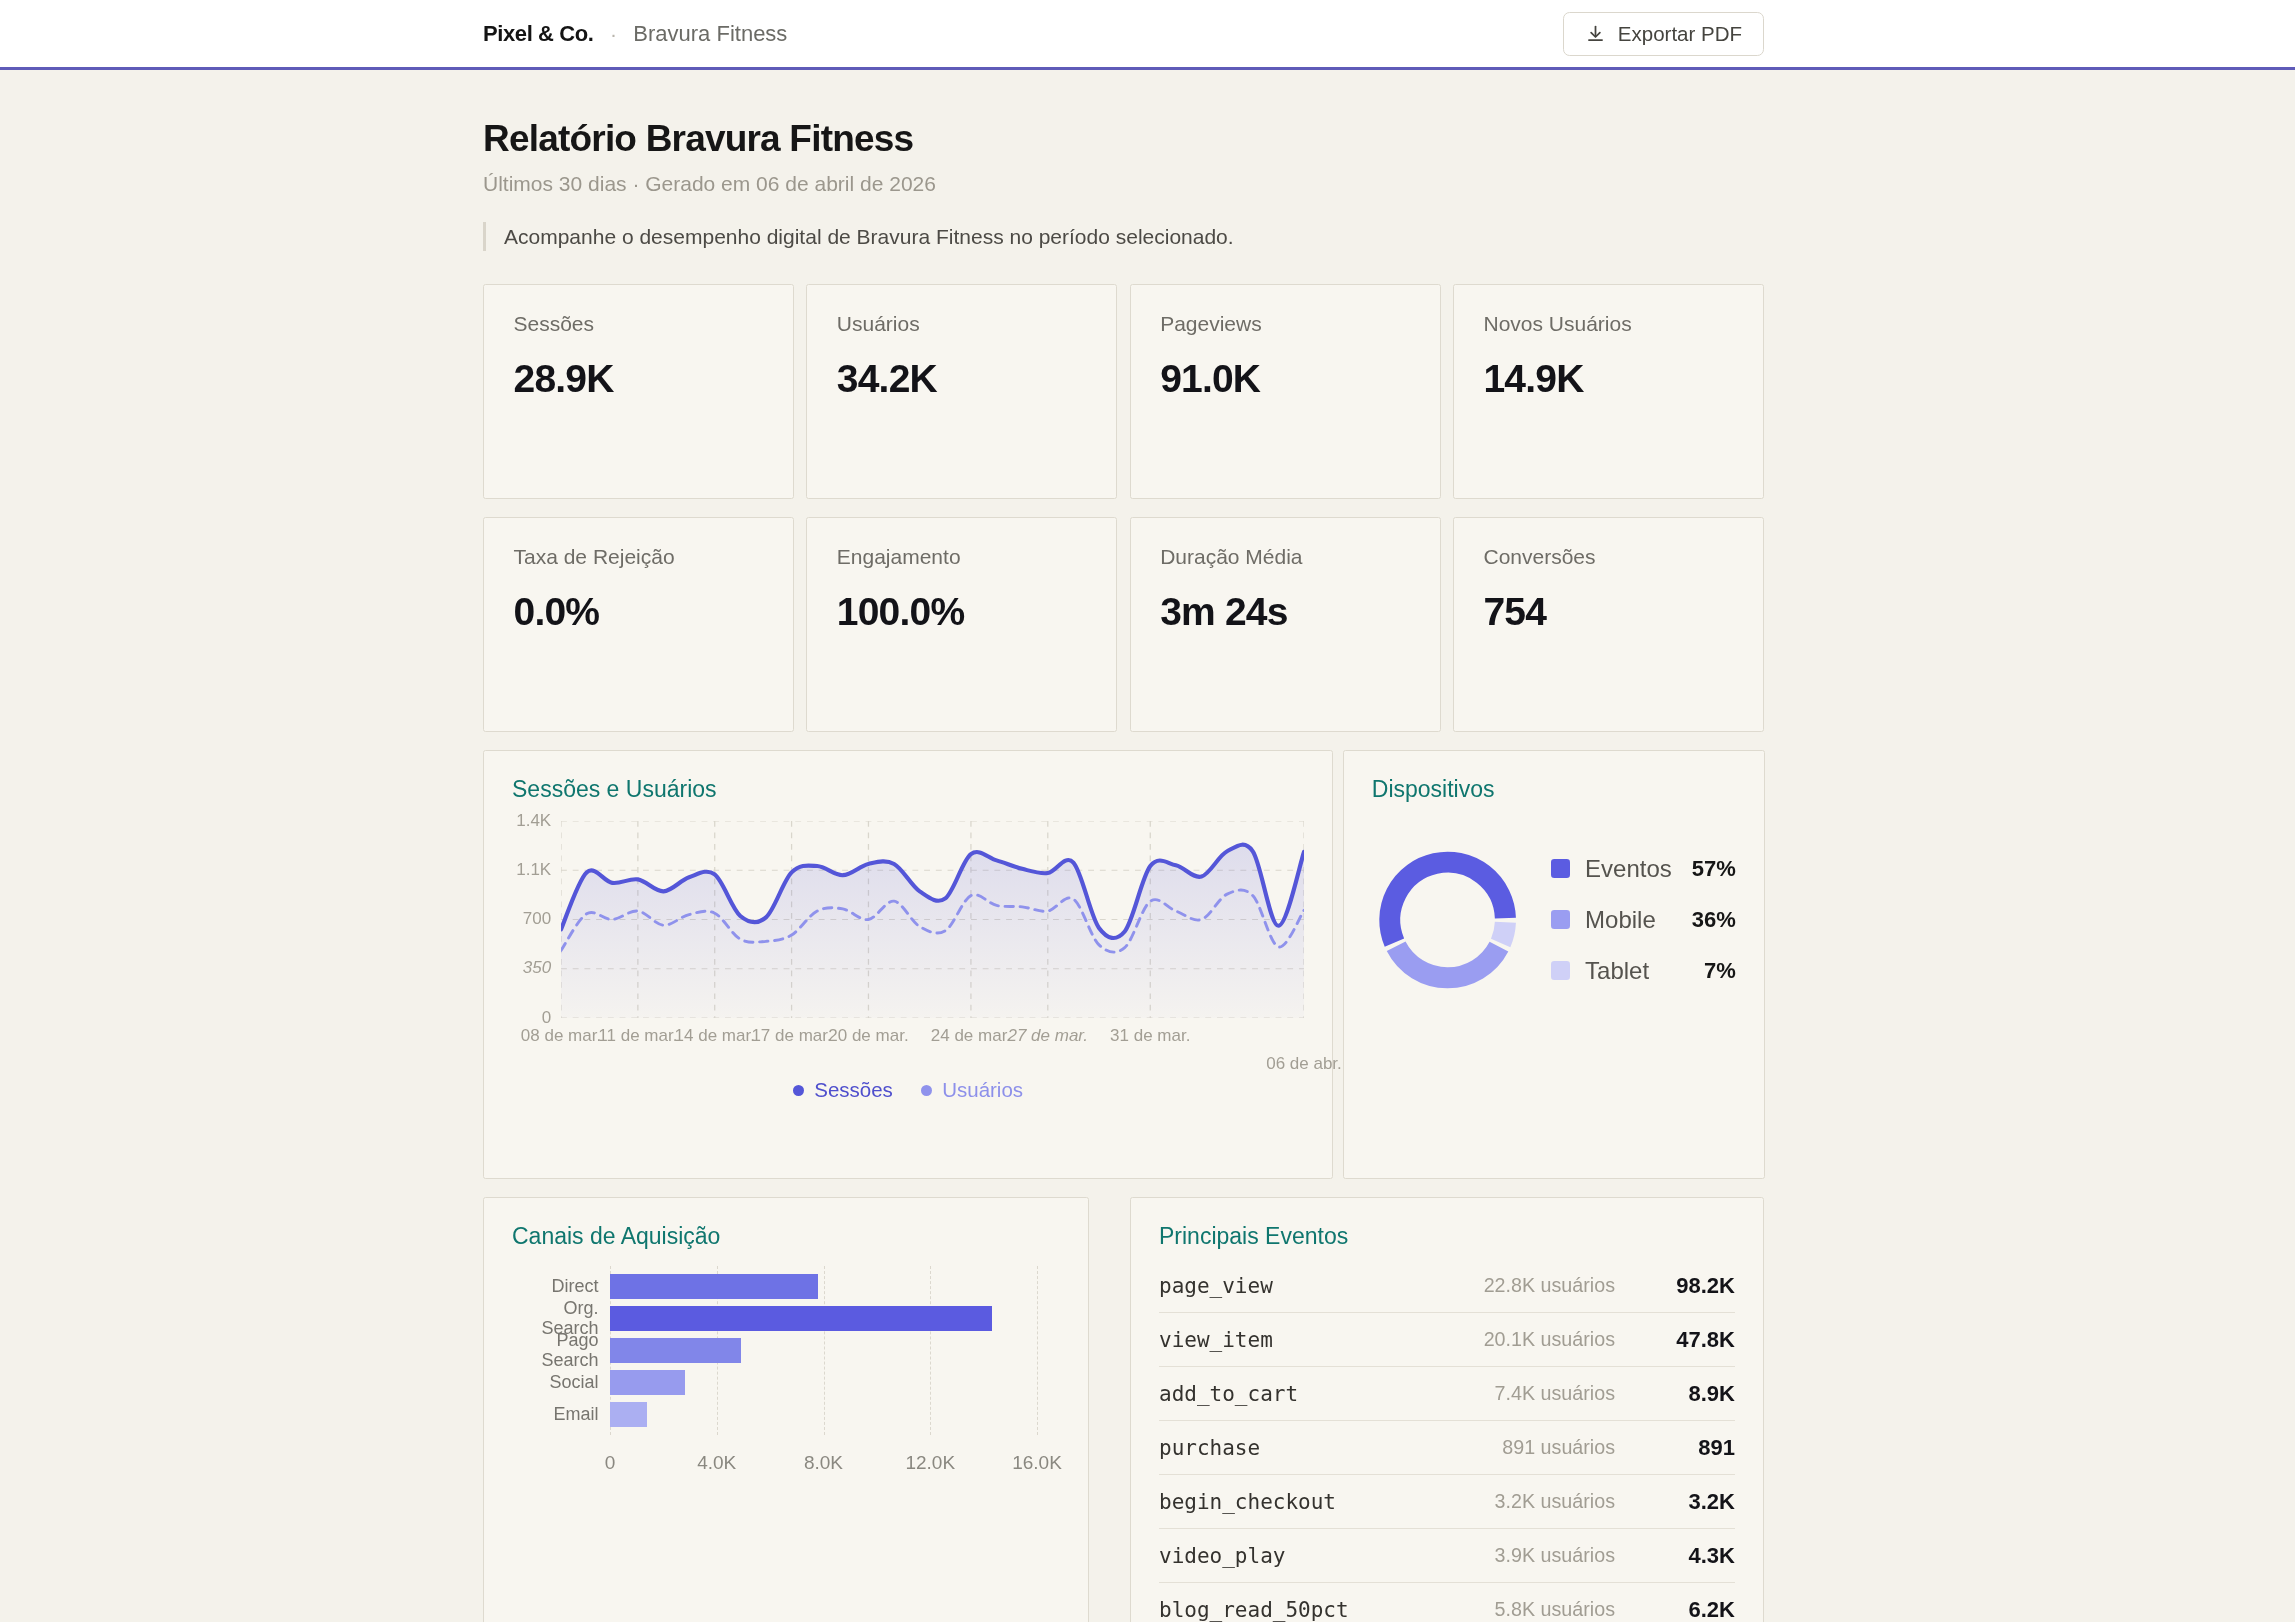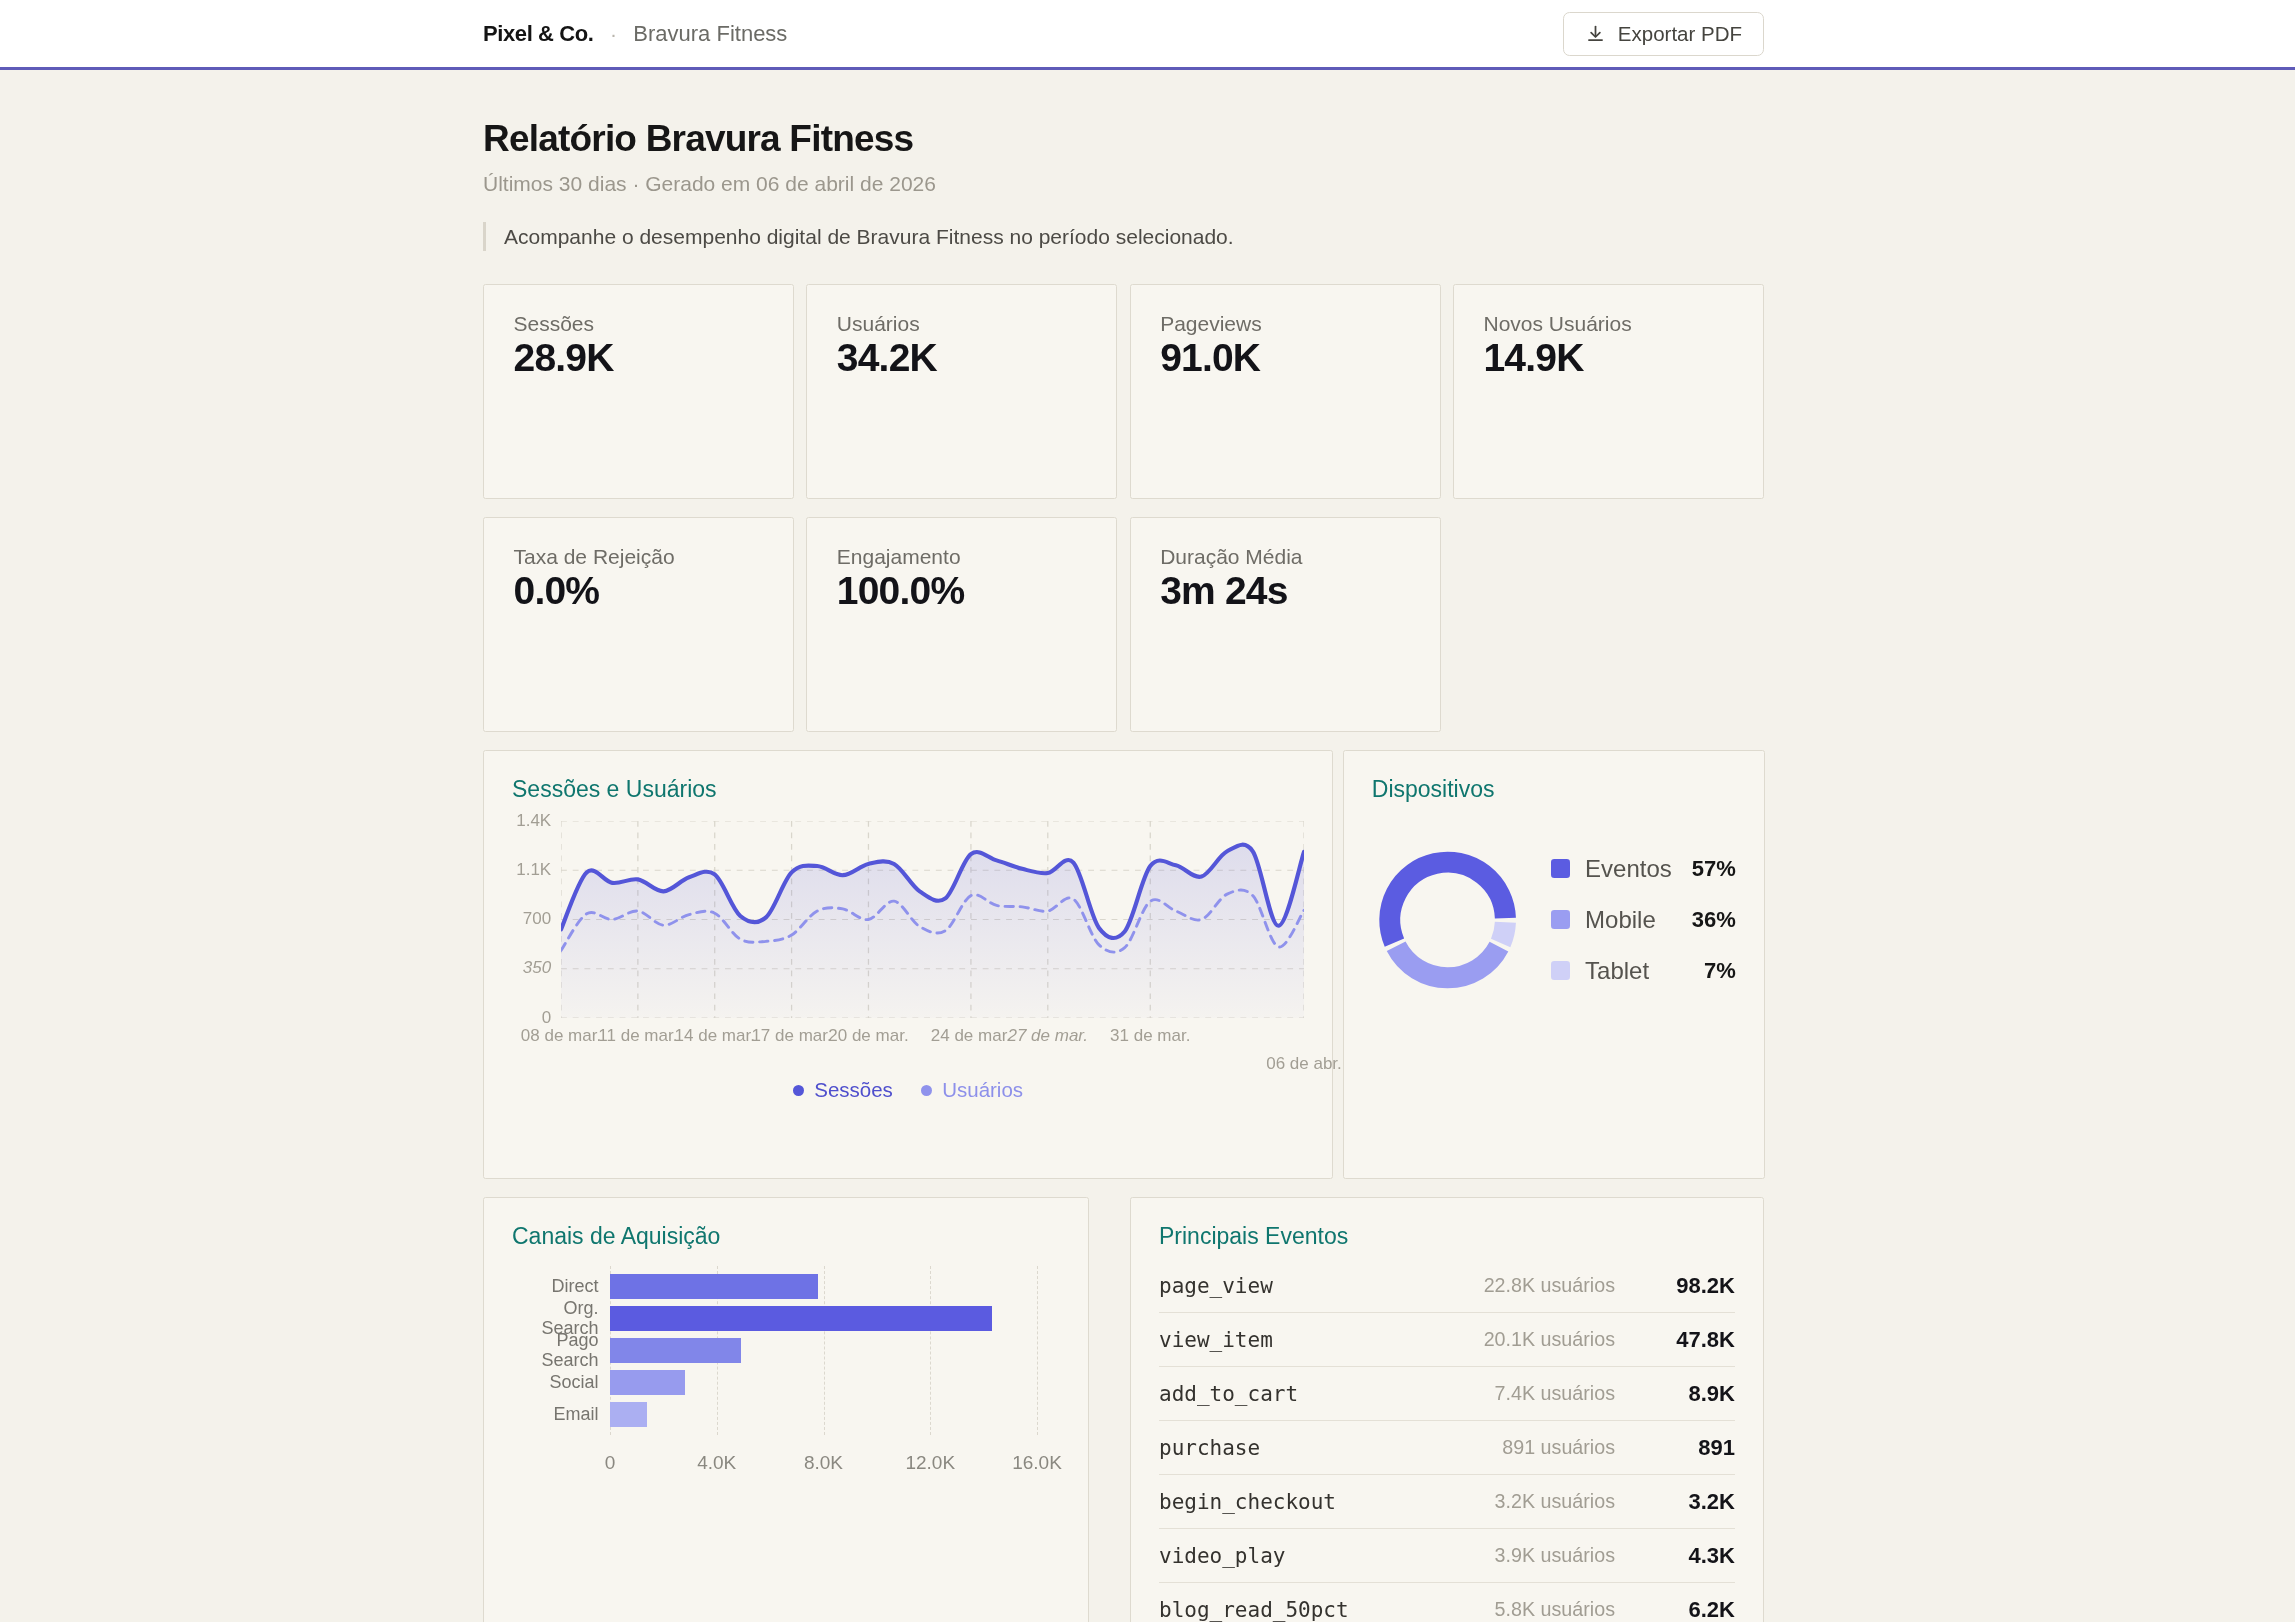--- a/index.html
+++ b/index.html
@@ -29,21 +29,21 @@
   .page-intro { margin-top:26px; border-left:3.3px solid #d9d5ca; padding-left:18px;
     font-size:21px; color:#4c4a45; line-height:29.5px; }
 
   
   .kpi-grid { display:grid; grid-template-columns:repeat(4,1fr); gap:12.3px; }
   .kpi-grid.row1 { margin-top:33px; }
   .kpi-grid.row2 { margin-top:18px; }
   .card { background:#f8f6f0; border:0.8px solid #dedacf; border-radius:2.5px; }
   .kpi-card { height:215px; padding:27px 29.5px; }
   .kpi-label { font-size:21px; color:#6e6c66; }
-  .kpi-value { font-size:39px; font-weight:bold; color:#131318; letter-spacing:-0.8px; }
+  .kpi-value { margin-top:21px; font-size:39px; font-weight:bold; color:#131318; letter-spacing:-0.8px; }
 
   
   .charts-row { margin-top:18px; display:grid; grid-template-columns:850px 422px; gap:9.8px; }
   .chart-card { height:429px; padding:24.6px 28px; }
   .card-title { font-size:23px; color:#0f766e; }
 
   .line-chart-area { margin-top:18px; display:flex; }
   .y-labels { position:relative; width:49px; height:197px; flex:none; }
   .y-labels span { position:absolute; right:9.8px; transform:translateY(-50%);
     font-size:17px; color:#a29e94; }
@@ -136,20 +136,24 @@
       <div class="kpi-label">Taxa de Rejeição</div>
       <div class="kpi-value">0.0%</div>
     </div>
     <div class="card kpi-card">
       <div class="kpi-label">Engajamento</div>
       <div class="kpi-value">100.0%</div>
     </div>
     <div class="card kpi-card">
       <div class="kpi-label">Duração Média</div>
       <div class="kpi-value">3m 24s</div>
+    </div>
+    <div class="card kpi-card">
+      <div class="kpi-label">Conversões</div>
+      <div class="kpi-value">754</div>
     </div>
   </div>
 
   <div class="charts-row">
     <div class="card chart-card">
       <div class="card-title">Sessões e Usuários</div>
       <div class="line-chart-area">
         <div class="y-labels" id="lineYLabels">
             <span style="top: 100%;">0</span>
             <span style="top: 75%; font-style: italic;">350</span>

